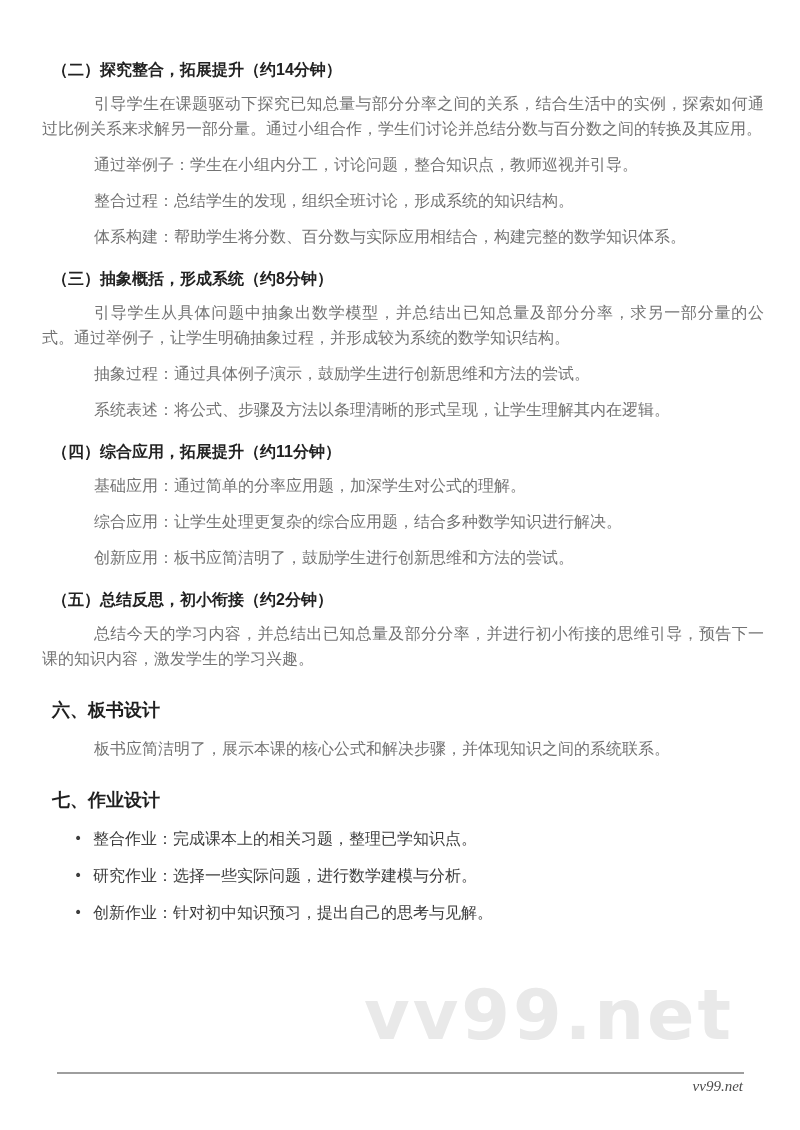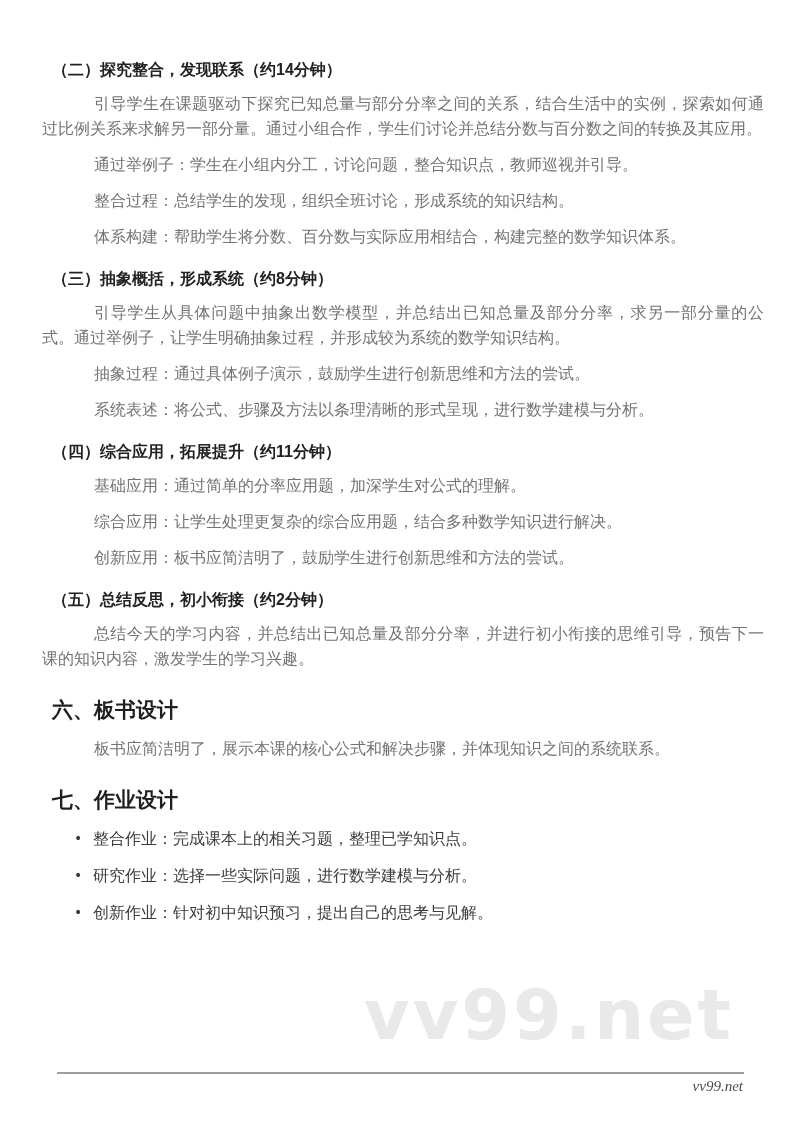--- a/index.html
+++ b/index.html
@@ -34,21 +34,21 @@
   .content h3 {
     font-size: 16px;
     line-height: 20px;
     font-weight: bold;
     margin: 20px 0 11px;
     padding-left: 10px;
     color: #222222;
     font-family: "Liberation Sans", sans-serif;
   }
   .content h2 {
-    font-size: 21px;
+    font-size: 18px;
     line-height: 26px;
     font-weight: bold;
     margin: 26px 0 13px;
     padding-left: 10px;
     color: #1f1f1f;
     font-family: "Liberation Sans", sans-serif;
   }
   .content ul {
     list-style: none;
     margin: 6px 0 0;
@@ -103,30 +103,30 @@
     color: #4a4a4a;
   }
 </style>
 </head>
 <body>
 
 <div class="page">
   <div class="watermark" style="color: rgb(233, 233, 233);">vv99.net</div>
 
   <div class="content">
-    <h3>（二）探究整合，发现联系（约14分钟）</h3>
+    <h3>（二）探究整合，拓展提升（约14分钟）</h3>
     <p>引导学生在课题驱动下探究已知总量与部分分率之间的关系，结合生活中的实例，探索如何通过比例关系来求解另一部分量。通过小组合作，学生们讨论并总结分数与百分数之间的转换及其应用。</p>
     <p>通过举例子：学生在小组内分工，讨论问题，整合知识点，教师巡视并引导。</p>
     <p>整合过程：总结学生的发现，组织全班讨论，形成系统的知识结构。</p>
     <p>体系构建：帮助学生将分数、百分数与实际应用相结合，构建完整的数学知识体系。</p>
 
     <h3>（三）抽象概括，形成系统（约8分钟）</h3>
     <p>引导学生从具体问题中抽象出数学模型，并总结出已知总量及部分分率，求另一部分量的公式。通过举例子，让学生明确抽象过程，并形成较为系统的数学知识结构。</p>
     <p>抽象过程：通过具体例子演示，鼓励学生进行创新思维和方法的尝试。</p>
-    <p>系统表述：将公式、步骤及方法以条理清晰的形式呈现，进行数学建模与分析。</p>
+    <p>系统表述：将公式、步骤及方法以条理清晰的形式呈现，让学生理解其内在逻辑。</p>
 
     <h3>（四）综合应用，拓展提升（约11分钟）</h3>
     <p>基础应用：通过简单的分率应用题，加深学生对公式的理解。</p>
     <p>综合应用：让学生处理更复杂的综合应用题，结合多种数学知识进行解决。</p>
     <p>创新应用：板书应简洁明了，鼓励学生进行创新思维和方法的尝试。</p>
 
     <h3>（五）总结反思，初小衔接（约2分钟）</h3>
     <p>总结今天的学习内容，并总结出已知总量及部分分率，并进行初小衔接的思维引导，预告下一课的知识内容，激发学生的学习兴趣。</p>
 
     <h2>六、板书设计</h2>

